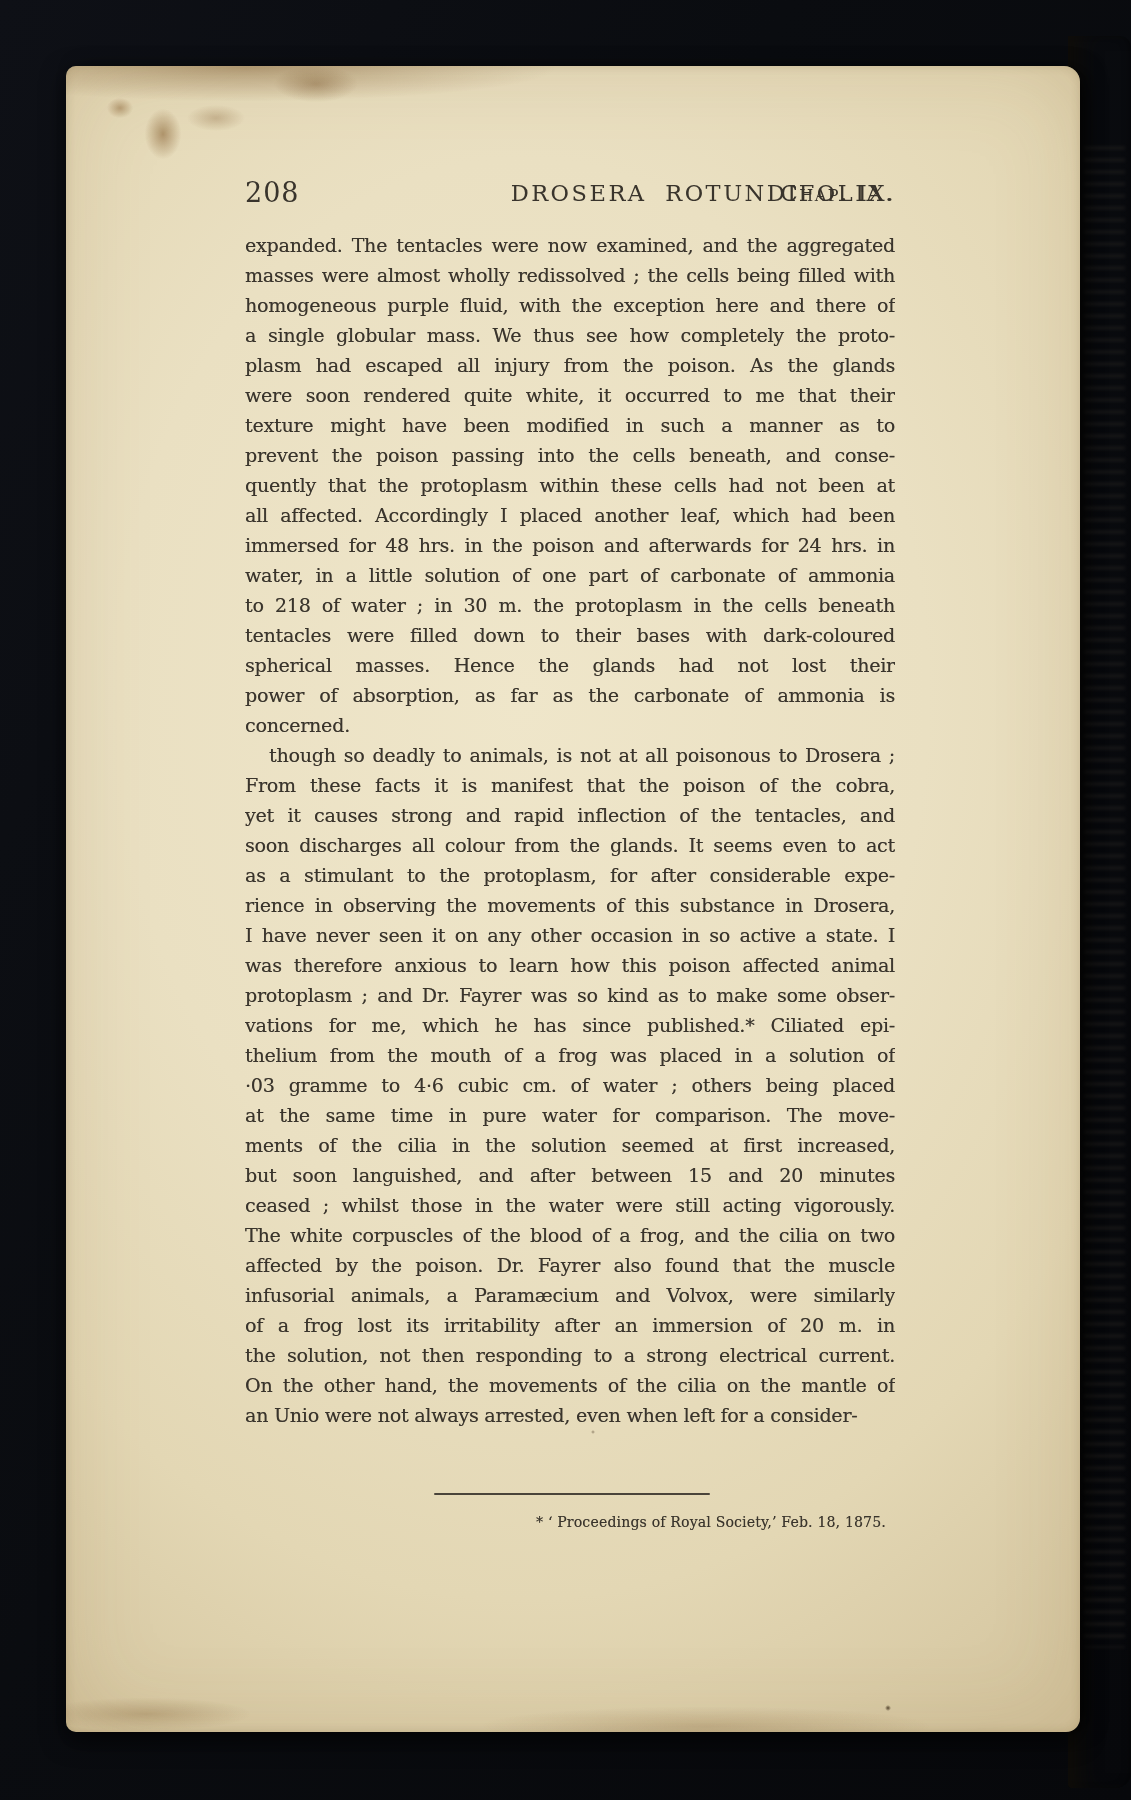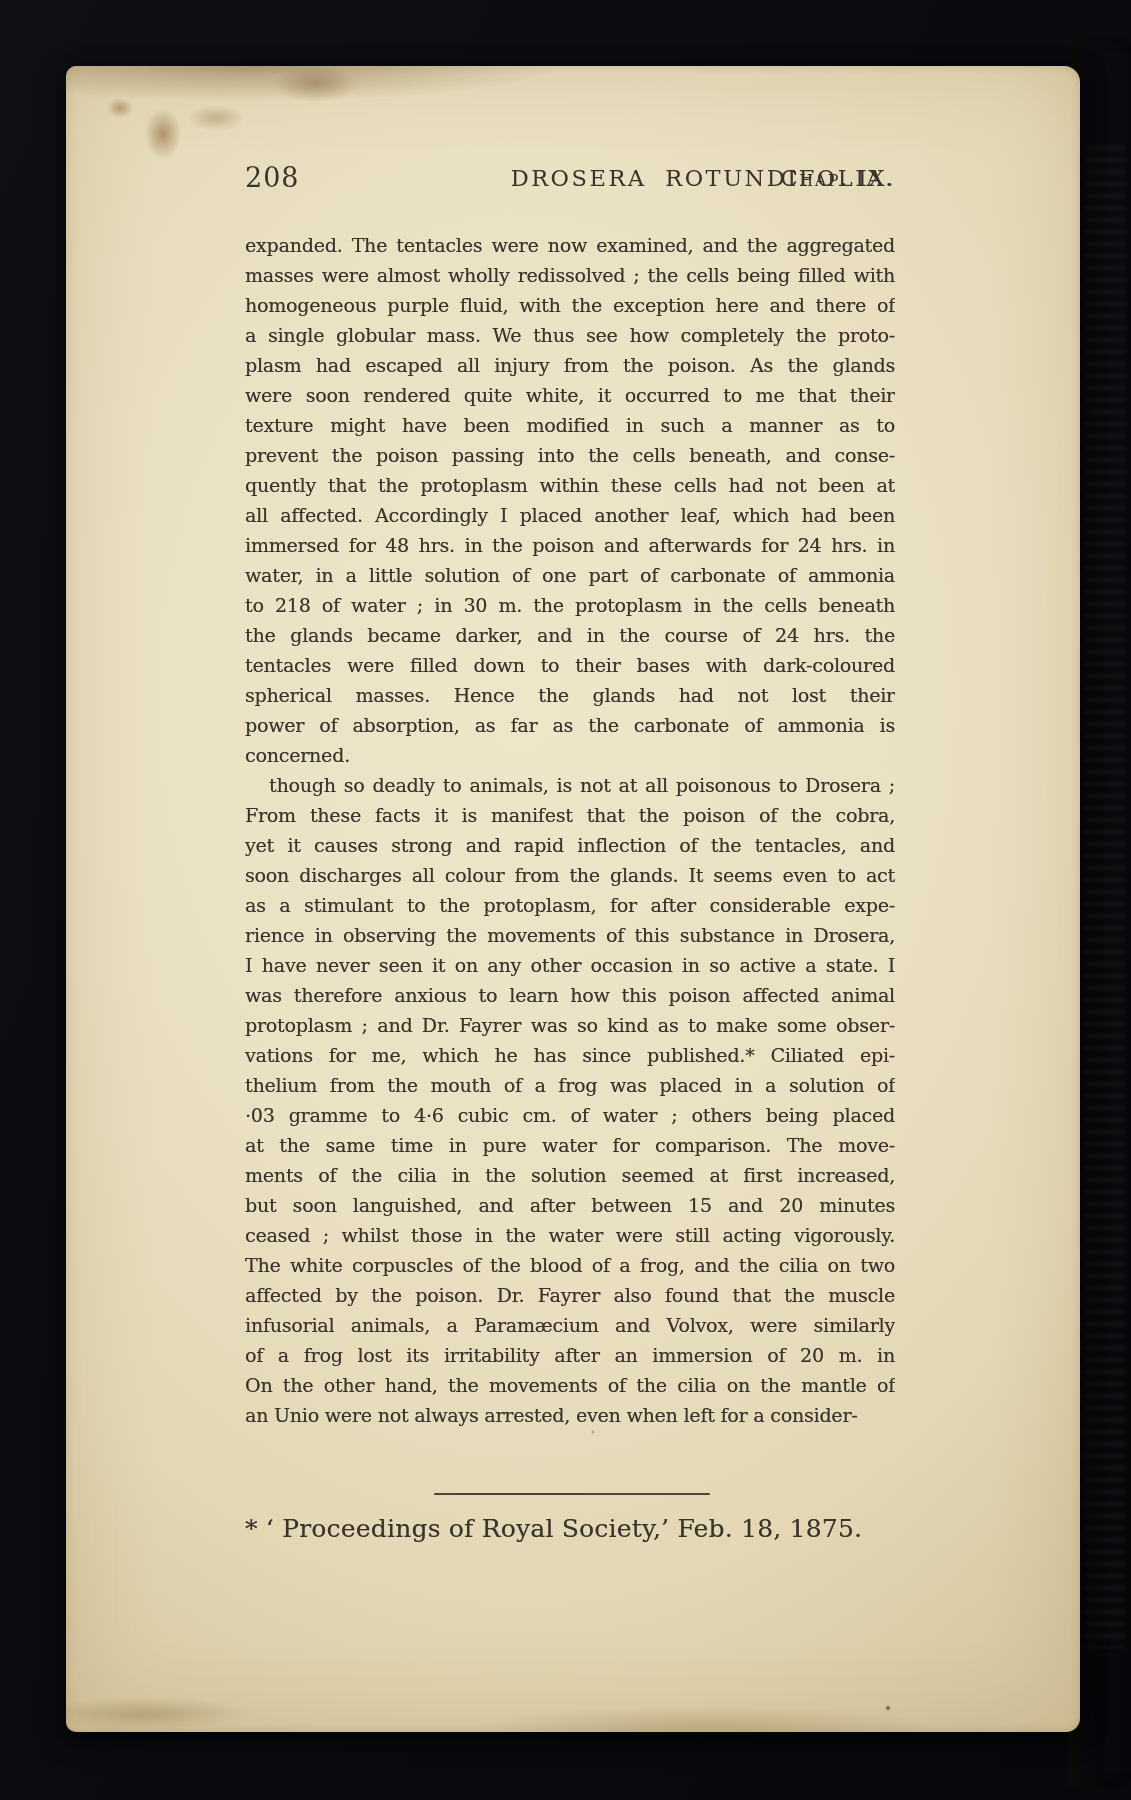--- a/index.html
+++ b/index.html
@@ -48,21 +48,21 @@
       radial-gradient(ellipse 26px 36px at 97px 68px, rgba(120,78,30,.50), transparent 70%),
       radial-gradient(ellipse 18px 14px at 54px 42px, rgba(120,78,30,.42), transparent 72%),
       radial-gradient(ellipse 40px 18px at 150px 52px, rgba(115,75,30,.28), transparent 72%),
       radial-gradient(ellipse 300px 26px at 640px 1660px, rgba(115,80,35,.22), transparent 75%),
       radial-gradient(ellipse 140px 22px at 80px 1648px, rgba(115,80,35,.28), transparent 75%),
       radial-gradient(circle 3px at 822px 1642px, rgba(60,45,25,.85), transparent 100%),
       radial-gradient(circle 2px at 527px 1366px, rgba(70,55,35,.5), transparent 100%);
   }
 
   
-  .header{position:absolute;left:179px;top:96px;width:650px;height:36px;}
+  .header{position:absolute;left:179px;top:111px;width:650px;height:36px;}
   .pagenum{position:absolute;left:0;top:0;font-size:27px;letter-spacing:1px;}
   .running-title{
     position:absolute;left:0;right:0;top:3px;text-align:right;
     font-size:22.5px;letter-spacing:2.5px;word-spacing:9px;
   }
   .chapter{
     position:absolute;right:0;top:3px;
     font-variant:small-caps;font-size:23px;letter-spacing:1.5px;
   }
 
@@ -74,22 +74,22 @@
     overflow:hidden;white-space:nowrap;
     text-shadow:0.2px 0.2px 0.4px rgba(52,46,38,.55);
   }
   .bodyline.last{text-align-last:left;white-space:normal;}
   .para.indent .bodyline:first-child{text-indent:24px;}
 
   
   .fnrule{position:absolute;left:368px;top:1427px;width:276px;height:2px;
     background:#4a443a;border-radius:1px;}
   .footnote{
-    position:absolute;left:179px;top:1448px;width:650px;
-    text-align:left;font-size:25px;letter-spacing:.2px;
+    position:absolute;left:170px;top:1448px;width:650px;
+    text-align:right;font-size:14px;letter-spacing:.2px;
     text-shadow:0.2px 0.2px 0.4px rgba(52,46,38,.5);
   }
 </style>
 </head>
 <body>
 
 <div class="scene">
 
   <div class="page-stack">
     <div class="stack-text"></div>
@@ -112,21 +112,20 @@
           <div class="bodyline">a single globular mass.  We thus see how completely the proto-</div>
           <div class="bodyline">plasm had escaped all injury from the poison.  As the glands</div>
           <div class="bodyline">were soon rendered quite white, it occurred to me that their</div>
           <div class="bodyline">texture might have been modified in such a manner as to</div>
           <div class="bodyline">prevent the poison passing into the cells beneath, and conse-</div>
           <div class="bodyline">quently that the protoplasm within these cells had not been at</div>
           <div class="bodyline">all affected.  Accordingly I placed another leaf, which had been</div>
           <div class="bodyline">immersed for 48 hrs. in the poison and afterwards for 24 hrs. in</div>
           <div class="bodyline">water, in a little solution of one part of carbonate of ammonia</div>
           <div class="bodyline">to 218 of water ; in 30 m. the protoplasm in the cells beneath</div>
-          <div class="bodyline">the glands became darker, and in the course of 24 hrs. the</div>
           <div class="bodyline">tentacles were filled down to their bases with dark-coloured</div>
           <div class="bodyline">spherical masses.  Hence the glands had not lost their</div>
           <div class="bodyline">power of absorption, as far as the carbonate of ammonia is</div>
           <div class="bodyline last">concerned.</div>
         </div>
       <div class="para indent">
           <div class="bodyline">though so deadly to animals, is not at all poisonous to Drosera ;</div>
           <div class="bodyline">From these facts it is manifest that the poison of the cobra,</div>
           <div class="bodyline">yet it causes strong and rapid inflection of the tentacles, and</div>
           <div class="bodyline">soon discharges all colour from the glands.  It seems even to act</div>
@@ -139,20 +138,21 @@
           <div class="bodyline">thelium from the mouth of a frog was placed in a solution of</div>
           <div class="bodyline">·03 gramme to 4·6 cubic cm. of water ; others being placed</div>
           <div class="bodyline">at the same time in pure water for comparison.  The move-</div>
           <div class="bodyline">ments of the cilia in the solution seemed at first increased,</div>
           <div class="bodyline">but soon languished, and after between 15 and 20 minutes</div>
           <div class="bodyline">ceased ; whilst those in the water were still acting vigorously.</div>
           <div class="bodyline">The white corpuscles of the blood of a frog, and the cilia on two</div>
           <div class="bodyline">affected by the poison.  Dr. Fayrer also found that the muscle</div>
           <div class="bodyline">infusorial animals, a Paramæcium and Volvox, were similarly</div>
           <div class="bodyline">of a frog lost its irritability after an immersion of 20 m. in</div>
+          <div class="bodyline">the solution, not  then responding to a strong electrical current.</div>
           <div class="bodyline">On the other hand, the movements of the cilia on the mantle of</div>
           <div class="bodyline last">an Unio were not always arrested, even when left for a consider-</div>
         </div>
     </div>
 
     <div class="fnrule"></div>
     <div class="footnote">* ‘ Proceedings of Royal Society,’ Feb. 18, 1875.</div>
   </div>
 
 </div>

